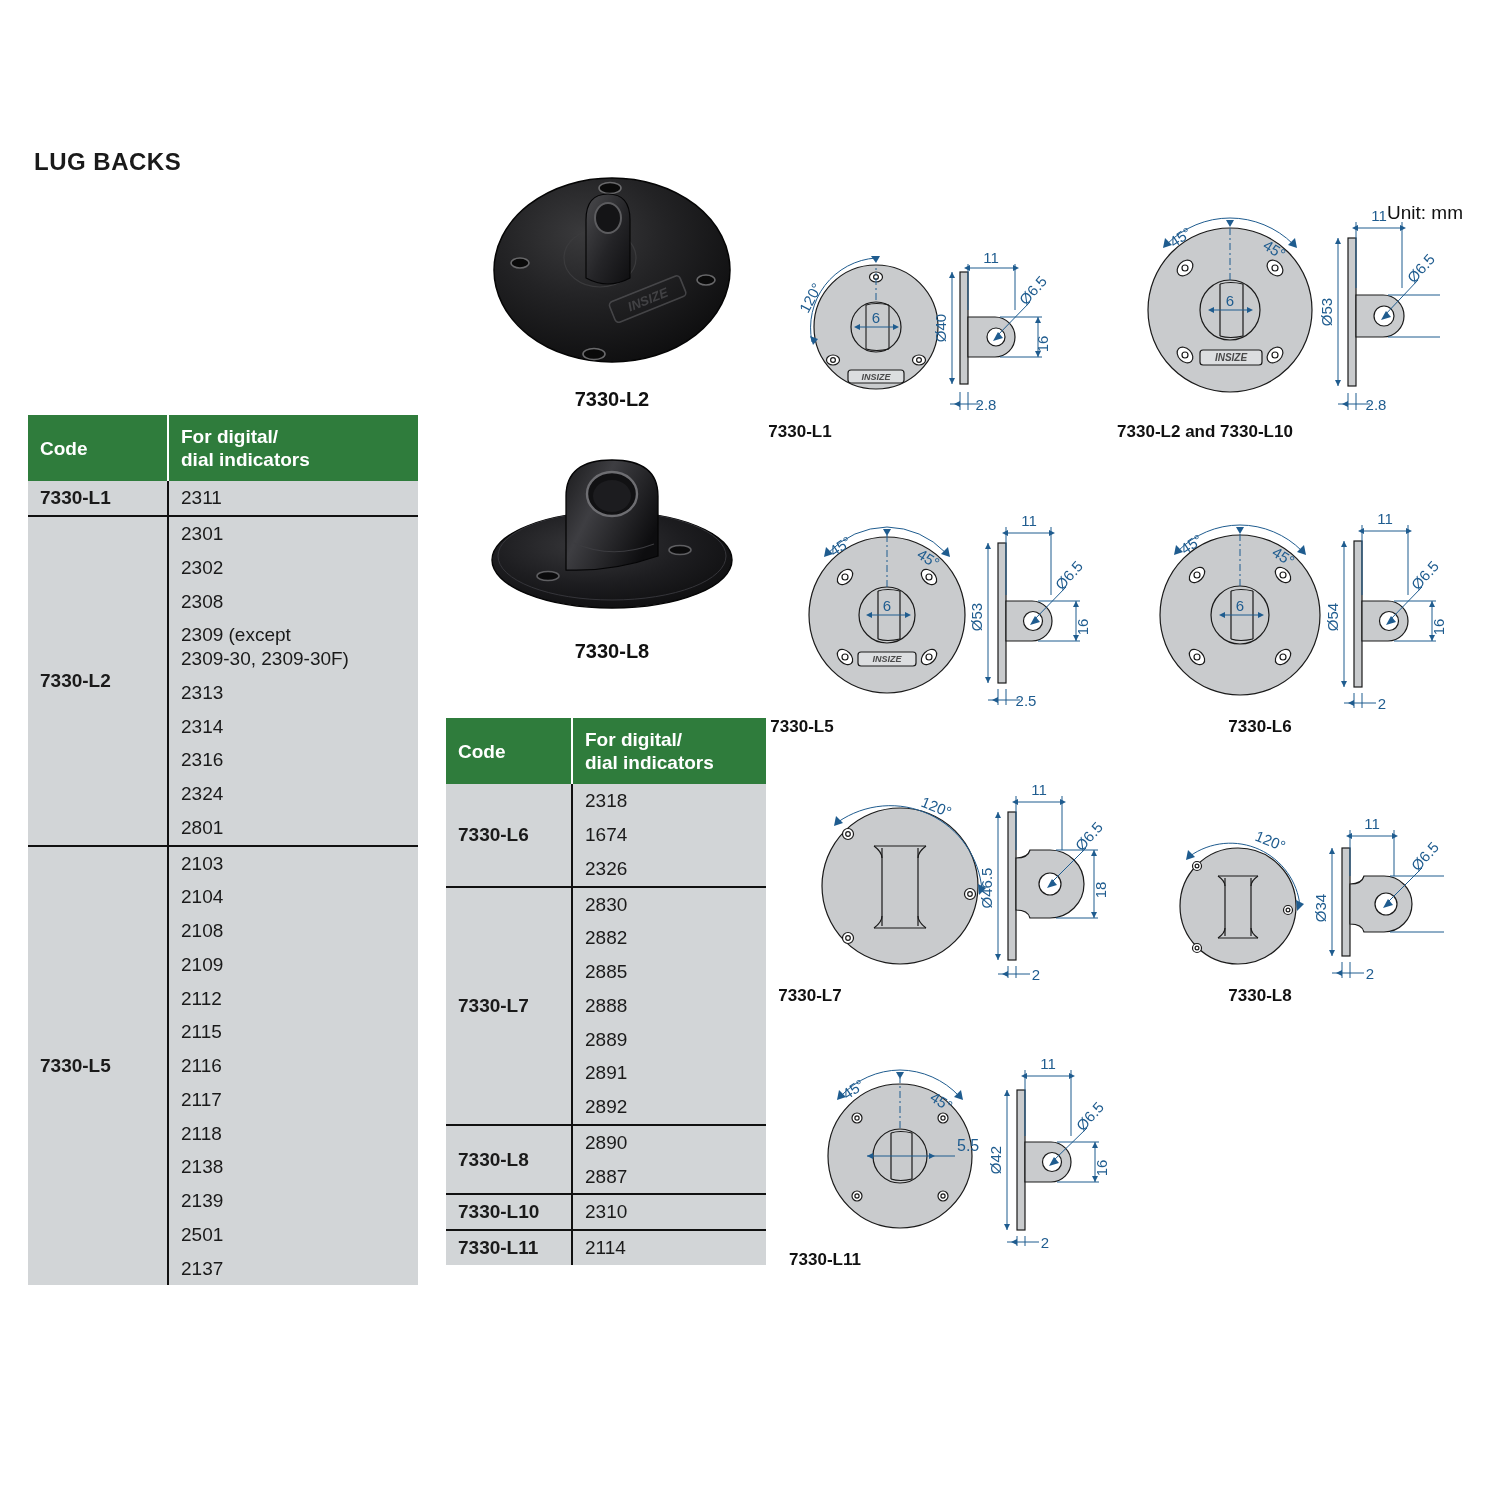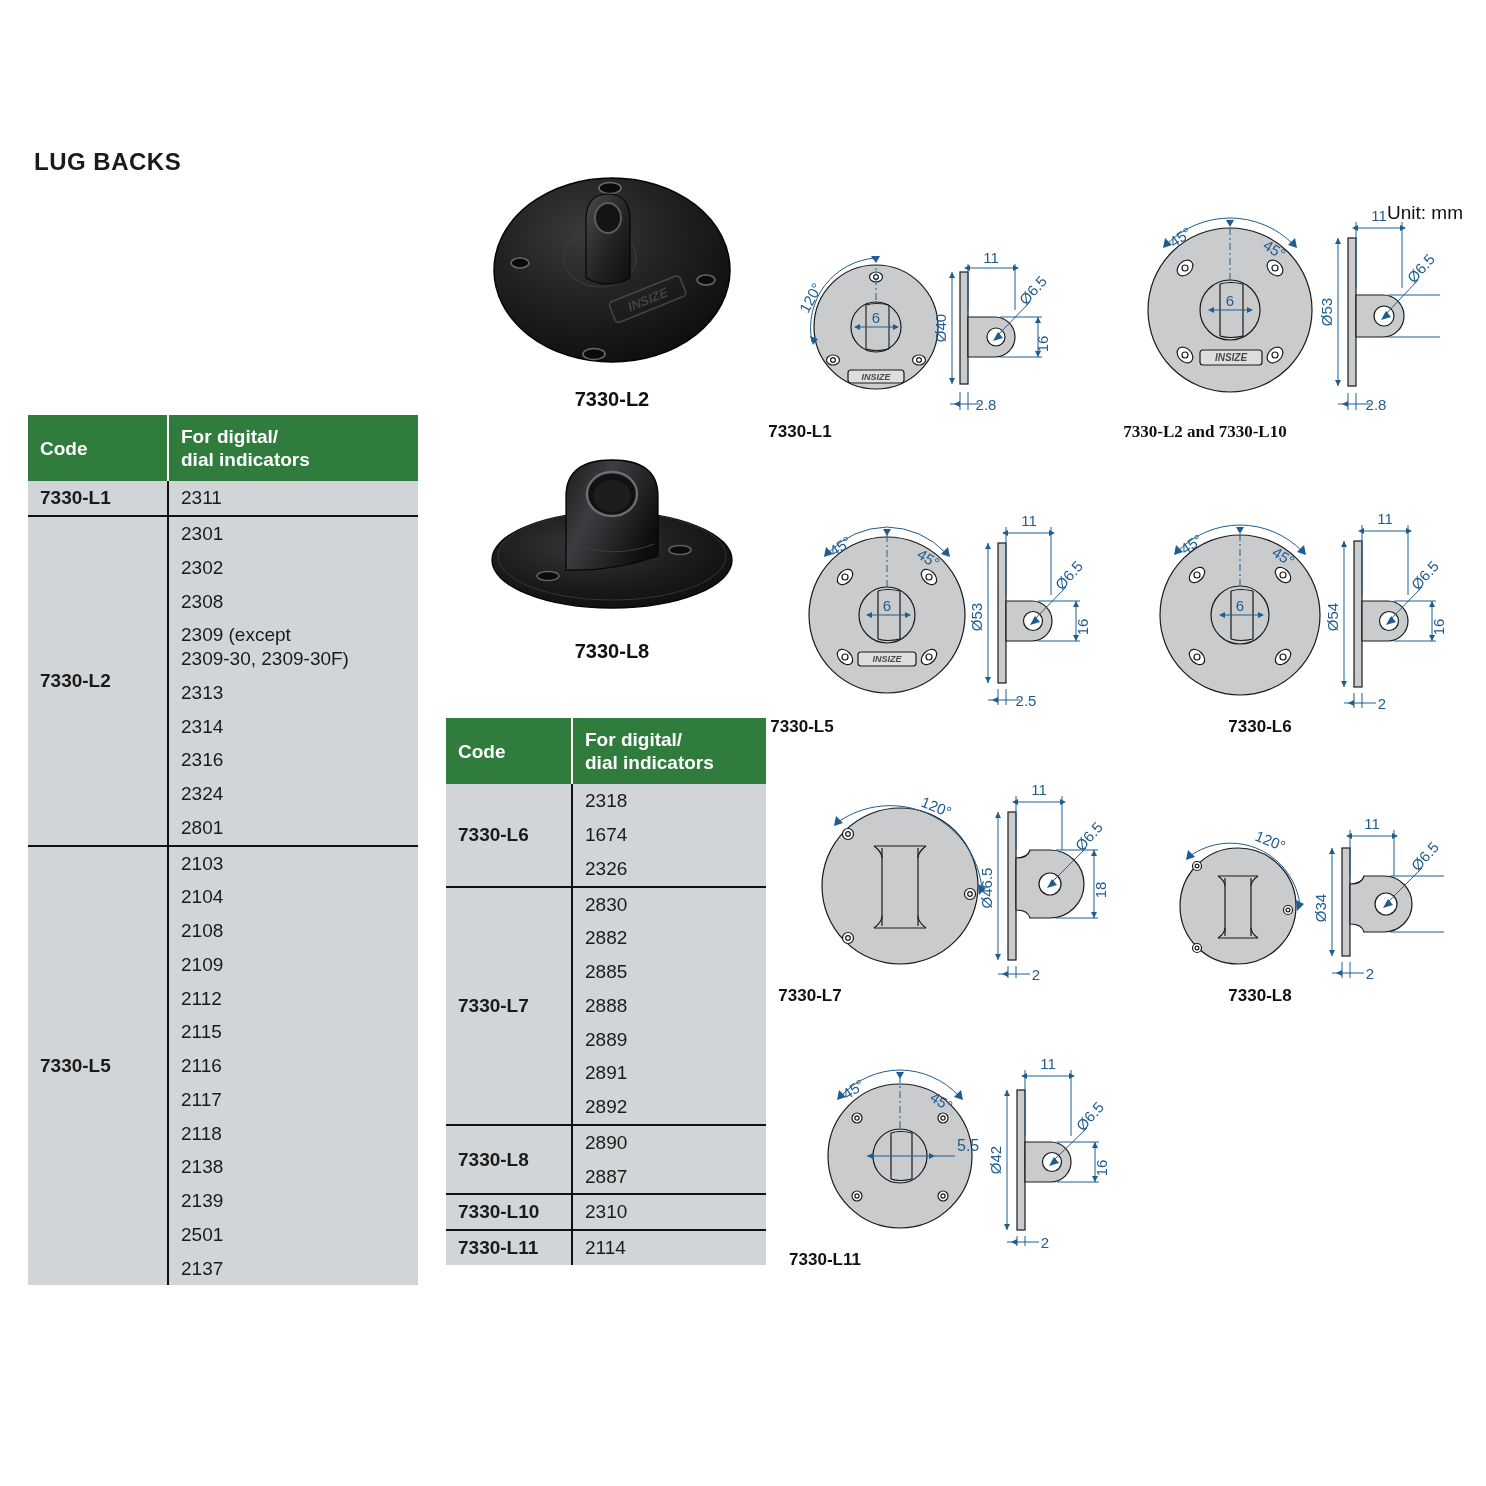--- a/index.html
+++ b/index.html
@@ -431,21 +431,21 @@
       <path d="M258 95 L310 95 M258 137 L310 137"></path>
       <path d="M218 193 L218 210 M226 193 L226 210"></path>
       <path d="M208 204 L240 204"></path>
       <path d="M218 201 L212 204 L218 207 Z" fill="#1f5c8f" stroke="none"></path>
     </g>
     <text x="249" y="21" font-size="15" fill="#1f5c8f" text-anchor="middle">11</text>
     <text x="284" y="84" font-size="15" fill="#1f5c8f" transform="rotate(-48 284 84)">Ø6.5</text>
     <text x="202" y="112" font-size="15" fill="#1f5c8f" transform="rotate(-90 202 112)" text-anchor="middle">Ø53</text>
     <text x="246" y="210" font-size="15" fill="#1f5c8f" text-anchor="middle">2.8</text>
   </svg>
-  <div class="dwg-caption" style="top:222px; left:-90px;font-family:Liberation Serif, serif;">7330-L2 and 7330-L10</div>
+  <div class="dwg-caption" style="top:222px; left:-90px;">7330-L2 and 7330-L10</div>
 </div>
 
 <div class="dwg" style="left:792px; top:505px; width:310px; height:210px;">
   <svg width="310" height="210" viewBox="0 0 310 210">
     <g stroke="#1a1a1a" fill="none" stroke-width="1.2">
       <circle cx="95" cy="110" r="78" fill="#c9cbcd"></circle>
       <circle cx="95" cy="110" r="28" fill="#c9cbcd"></circle>
       <path d="M86 86 L86 134 M108 86 L108 134"></path>
       <path d="M86 86 Q95 83 108 86 M86 134 Q95 137 108 134"></path>
       <g>

